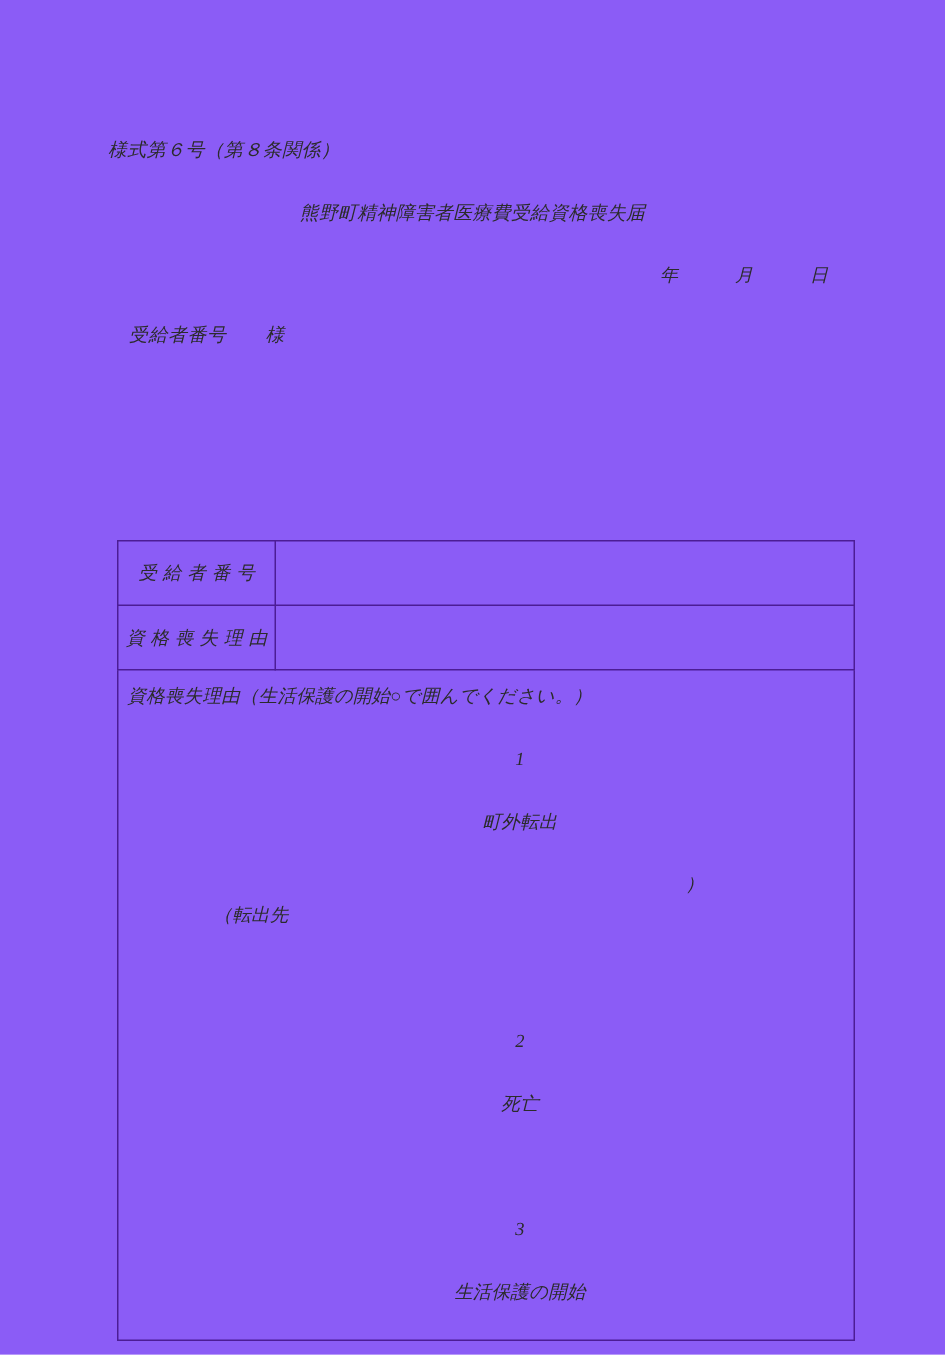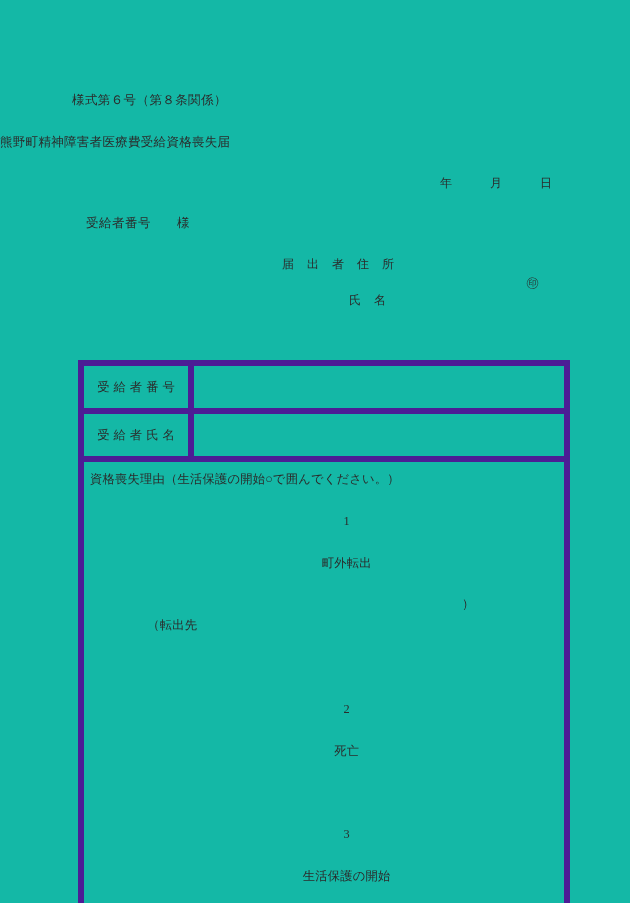--- a/index.html
+++ b/index.html
@@ -11,37 +11,39 @@
     width: 630px;
     height: 903px;
     position: relative;
     font-family: "Liberation Serif", "DejaVu Serif", serif;
     color: #2b2b2b;
     overflow: hidden;
   }
   .page {
     position: absolute;
     inset: 0;
-    background: #14b8a6;
+    background: #8b5cf6;
+    font-style: italic;
   }
 
   
   .form-number {
     position: absolute;
     left: 72px;
     top: 92px;
     font-size: 12.5px;
     letter-spacing: 0.4px;
     white-space: pre;
   }
   .doc-title {
     position: absolute;
     left: 0;
     right: 0;
     top: 134px;
+    text-align: center;
     font-size: 12.5px;
     letter-spacing: 0.3px;
   }
   .date-line {
     position: absolute;
     left: 440px;
     top: 175px;
     font-size: 12px;
     white-space: pre;
     letter-spacing: 0.5px;
@@ -95,21 +97,21 @@
   
   .form-table {
     position: absolute;
     left: 78px;
     top: 360px;
     width: 492px;
     border-collapse: collapse;
     table-layout: fixed;
   }
   .form-table td {
-    border: 6px solid #4c1d95;
+    border: 1px solid #4c1d95;
     padding: 0;
     vertical-align: middle;
   }
   .form-table td.label {
     width: 104px;
     height: 42px;
     text-align: center;
     font-size: 12.3px;
     letter-spacing: 4px;
     text-indent: 4px;
@@ -173,37 +175,30 @@
 <div class="page">
 
   <div class="form-number">様式第６号（第８条関係）</div>
 
   <div class="doc-title">熊野町精神障害者医療費受給資格喪失届</div>
 
   <div class="date-line">年　　　月　　　日</div>
 
   <div class="addressee">受給者番号　　様</div>
 
-  <div class="submitter">
-    <div class="row">届　出　者　住　所</div>
-    <div class="row indent">
-      <span>氏　名</span>
-      <span class="seal-mark">㊞</span>
-    </div>
-  </div>
 
 
   <table class="form-table">
     <tbody>
       <tr>
         <td class="label">受給者番号</td>
         <td class="value"></td>
       </tr>
       <tr>
-        <td class="label">受給者氏名</td>
+        <td class="label">資格喪失理由</td>
         <td class="value"></td>
       </tr>
       <tr>
         <td class="reason-cell" colspan="2">
 
           <div class="reason-title">資格喪失理由（生活保護の開始○で囲んでください。）</div>
 
           <div class="reason-item">
             <span>1</span>
             <span>　</span>

